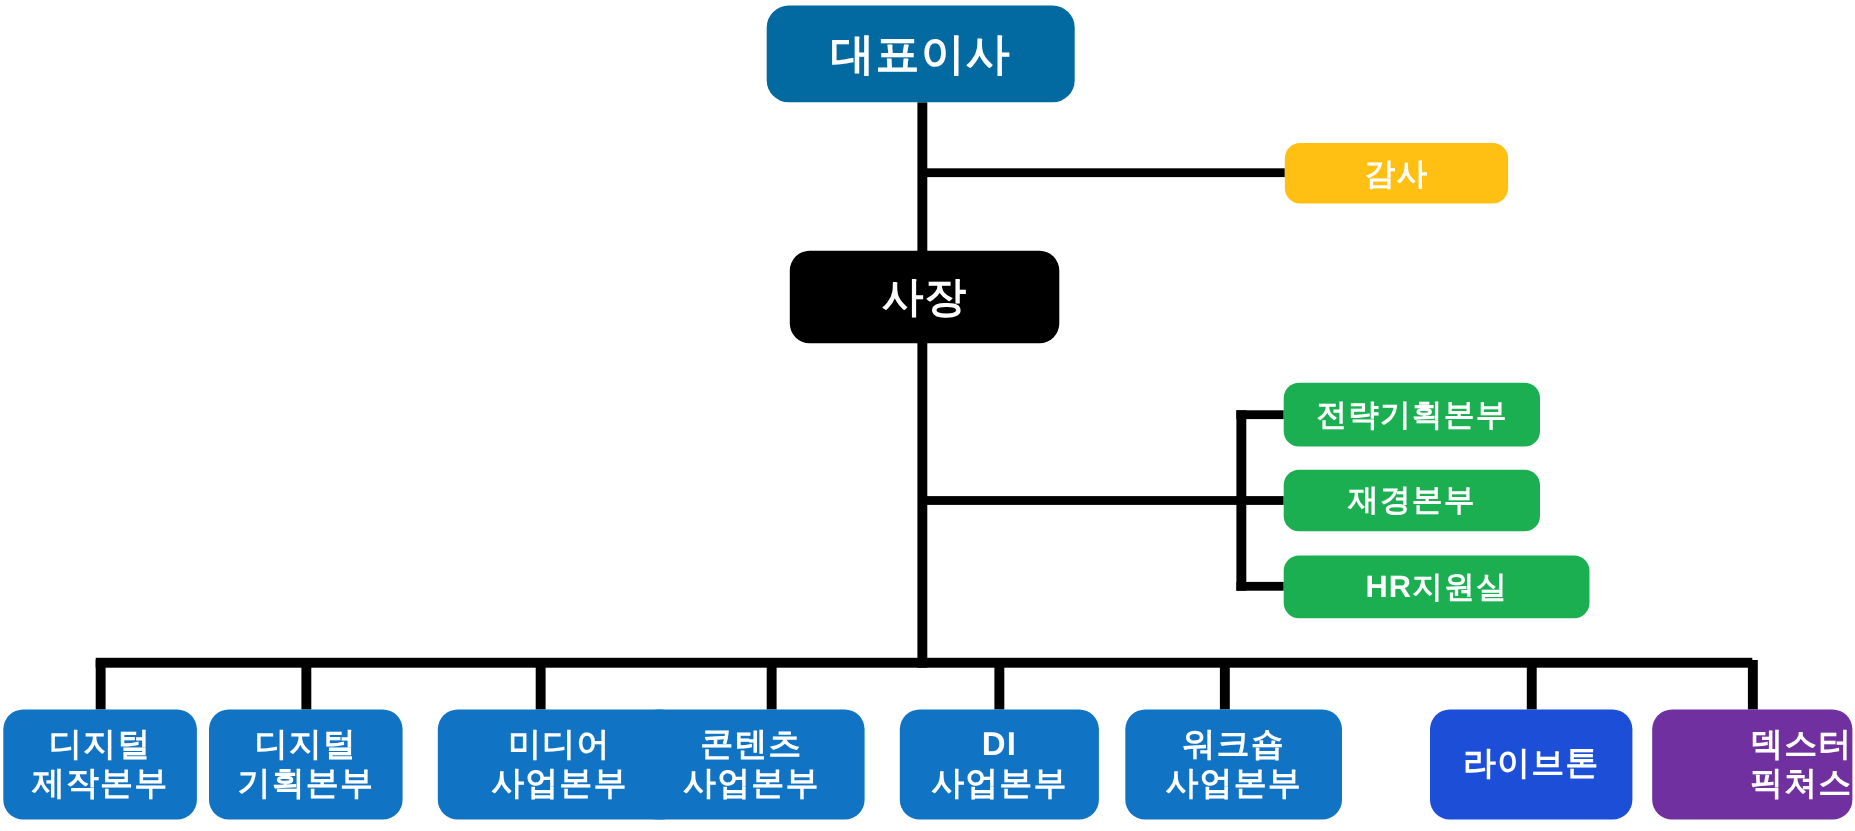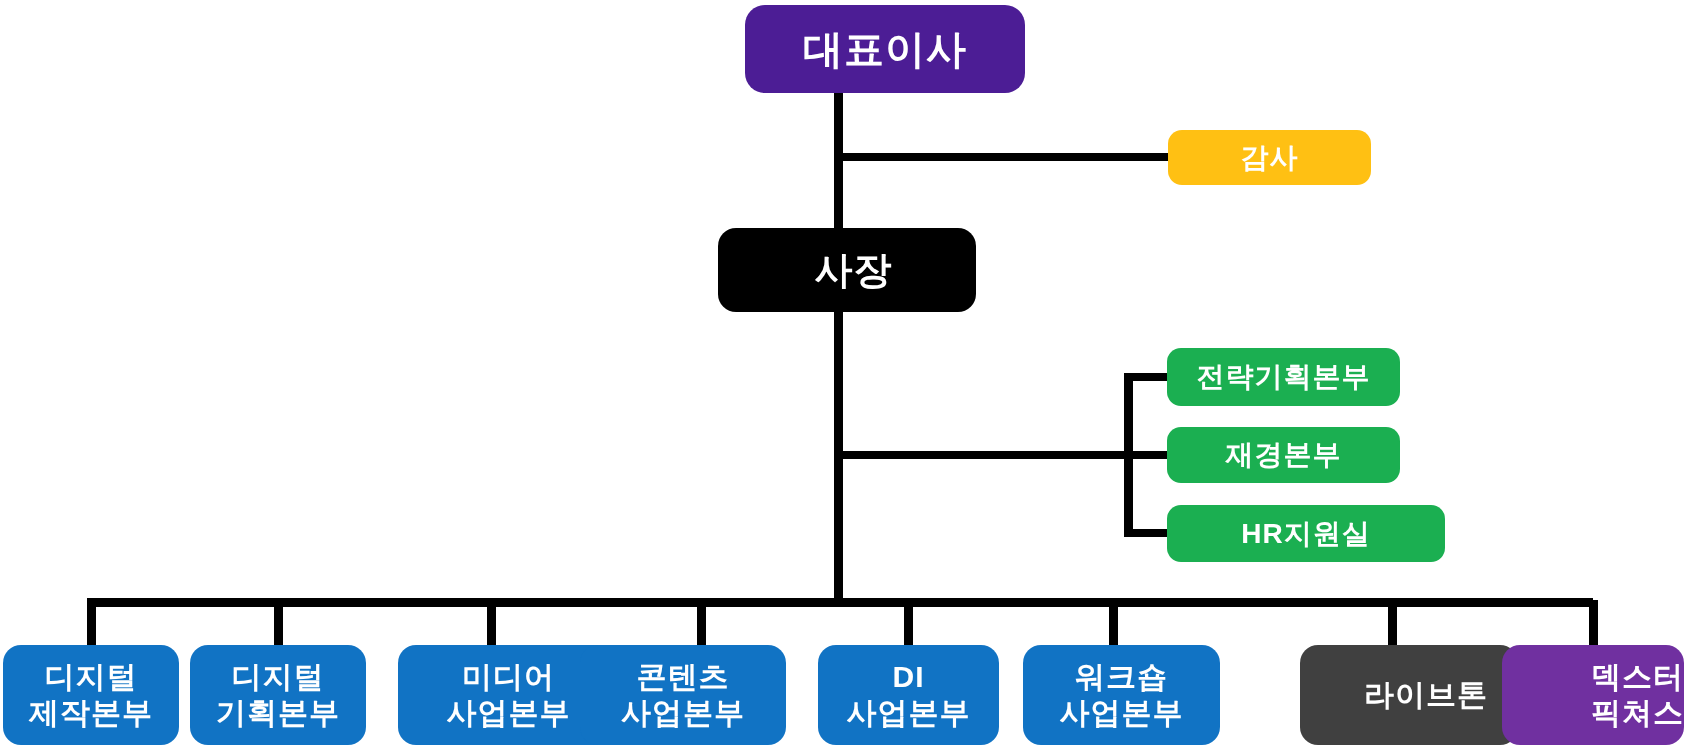--- a/index.html
+++ b/index.html
@@ -27,21 +27,21 @@
   .black  { background:#000000; }
   .yellow { background:#FFC013; }
   .green  { background:#1BAF51;align-items:center; }
   .blue   { background:#1173C4; }
   .purple { background:#7030A0; }
   .line { position:absolute; background:#000000; z-index:1; }
 
   
   .n-ceo       { left:697px;  top:5px;   width:280px; height:88px; border-radius:20px; font-size:40px; }
   .n-auditor   { left:1168px; top:130px; width:203px; height:55px; border-radius:14px; font-size:28px; }
-  .n-president { left:718px;  top:228px; width:245px; height:84px; border-radius:18px; font-size:38px;padding-left:13px; }
+  .n-president { left:718px;  top:228px; width:245px; height:84px; border-radius:18px; font-size:38px; }
 
   
   .n-staff-0 { left:1167px; top:348px; width:233px; height:58px; border-radius:14px; font-size:28px; }
   .n-staff-1 { left:1167px; top:427px; width:233px; height:56px; border-radius:14px; font-size:28px; }
   .n-staff-2 { left:1167px; top:505px; width:278px; height:57px; border-radius:14px; font-size:28px; }
 
   
   .dept { top:645px; height:100px; border-radius:18px; font-size:30px; line-height:1.2; }
   .n-dept-0 { left:3px;    width:176px; }
   .n-dept-1 { left:190px;  width:176px; }
@@ -84,21 +84,21 @@
   <div class="line l-bottom"></div>
   <div class="line stub l-stub-0"></div>
   <div class="line stub l-stub-1"></div>
   <div class="line stub l-stub-2"></div>
   <div class="line stub l-stub-3"></div>
   <div class="line stub l-stub-4"></div>
   <div class="line stub l-stub-5"></div>
   <div class="line stub l-stub-6"></div>
   <div class="line stub l-stub-7"></div>
 
-  <div class="node black n-ceo" style="background: #4c1d95; margin-left: 48px;">
+  <div class="node black n-ceo" style="background: #0369a1;">
     <span class="ln">대표이사</span>
   </div>
 
   <div class="node yellow n-auditor" style="background: rgb(255, 192, 19);">
     <span class="ln">감사</span>
   </div>
 
   <div class="node black n-president" style="background: rgb(0, 0, 0);">
     <span class="ln">사장</span>
   </div>
@@ -131,21 +131,21 @@
   </div>
   <div class="node blue dept n-dept-4" style="background: rgb(17, 115, 196);">
     <span class="ln">DI</span>
     <span class="ln">사업본부</span>
   </div>
   <div class="node blue dept n-dept-5" style="background: rgb(17, 115, 196);">
     <span class="ln">워크숍</span>
     <span class="ln">사업본부</span>
   </div>
 
-  <div class="node purple dept n-dept-6" style="background: #404040; padding-left: 34px;">
+  <div class="node purple dept n-dept-6" style="background: #1d4ed8;">
     <span class="ln">라이브톤</span>
     <span class="ln"></span>
   </div>
   <div class="node purple dept n-dept-7" style="background: rgb(112, 48, 160); align-items: flex-end;">
     <span class="ln">덱스터</span>
     <span class="ln">픽쳐스</span>
   </div>
 
 </div>
 

